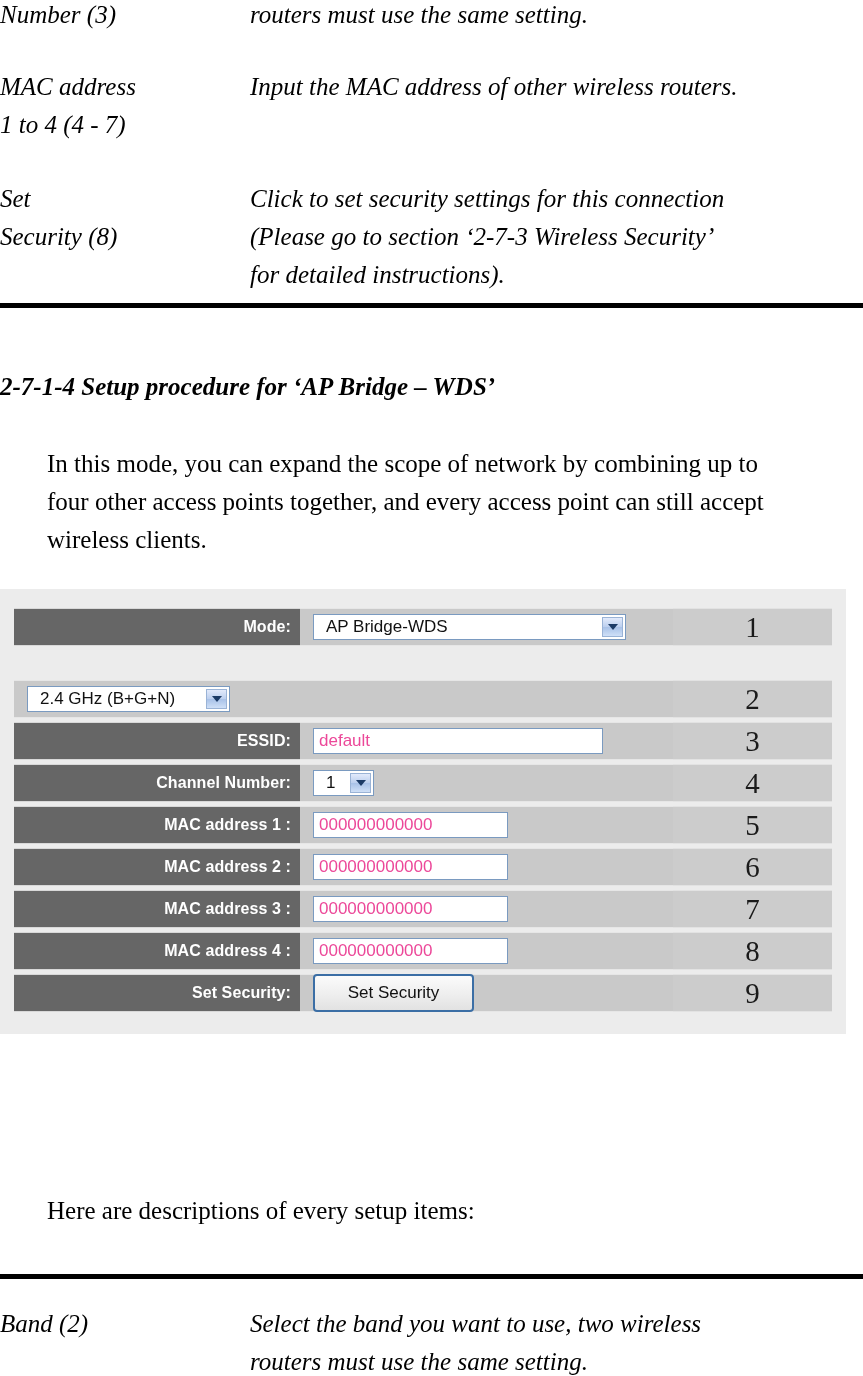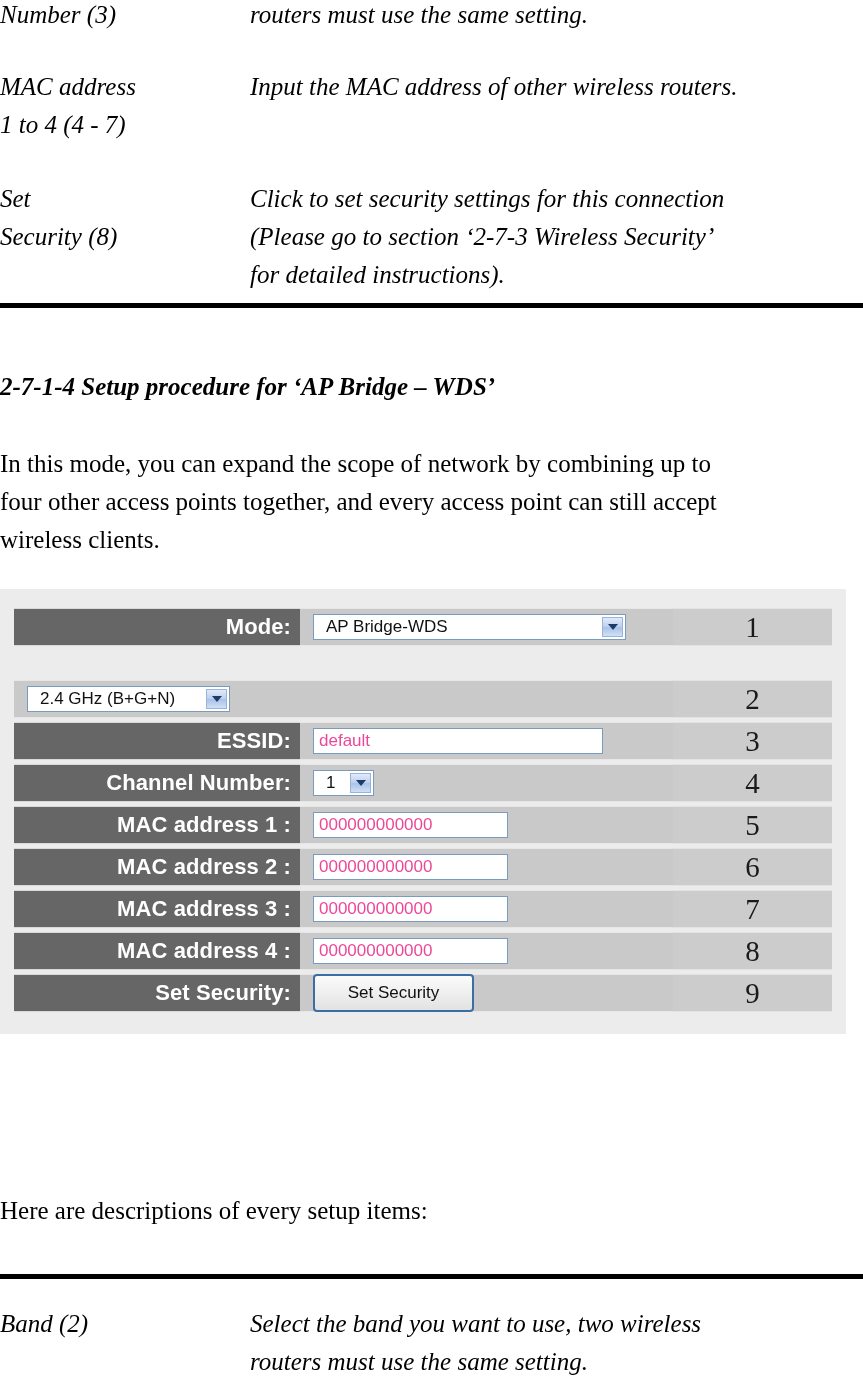--- a/index.html
+++ b/index.html
@@ -57,21 +57,21 @@
     line-height: 32px;
   }
 
   .para {
     position: absolute;
     left: 0;
     width: 863px;
     font-size: 25px;
     line-height: 38px;
   }
-  .para .ln { display: block; white-space: pre; }
+  .para .ln { display: block; white-space: pre; margin-left: 47px; }
 
   
   .panel {
     position: absolute;
     left: 0;
     top: 589px;
     width: 846px;
     height: 445px;
     background: #ececec;
     font-family: "Liberation Sans", "DejaVu Sans", sans-serif;
@@ -82,21 +82,21 @@
     left: 14px;
     height: 38px;
     display: flex;
     align-items: stretch;
   }
   .flabel {
     width: 286px;
     flex: 0 0 286px;
     background: #666666;
     color: #ffffff;
-    font-size: 22px;
+    font-size: 16px;
     font-weight: bold;
     display: flex;
     align-items: center;
     justify-content: flex-end;
     padding-right: 9px;
     box-sizing: border-box;
     border-top: 1px solid #d8d8d8;
     border-bottom: 1px solid #d8d8d8;
     letter-spacing: 0.1px;
     padding-left: 36px;

